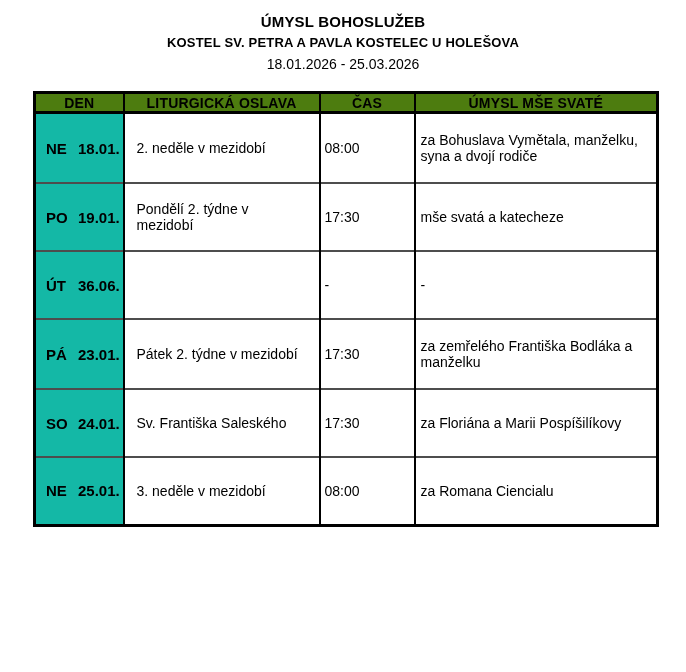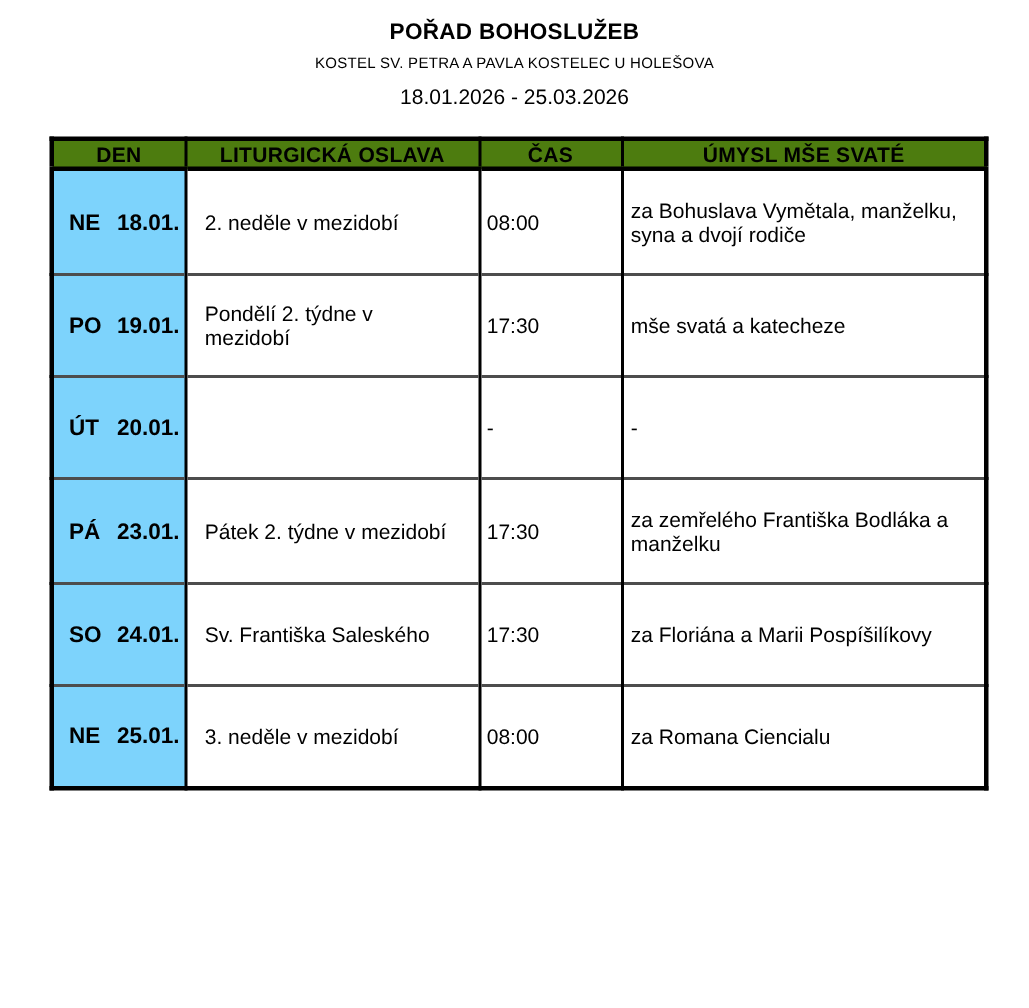--- a/index.html
+++ b/index.html
@@ -21,22 +21,22 @@
     text-align: center;
     padding-top: 11px;
   }
   .doc-title {
     font-size: 15px;
     font-weight: bold;
     letter-spacing: 0.2px;
     line-height: 21px;
   }
   .doc-subtitle {
-    font-size: 10px;
-    font-weight: normal;
+    font-size: 13px;
+    font-weight: bold;
     letter-spacing: 0.2px;
     line-height: 21px;
   }
   .doc-daterange {
     font-size: 14px;
     font-weight: normal;
     line-height: 20px;
     margin-top: 1px;
   }
   table.schedule {
@@ -67,39 +67,39 @@
     vertical-align: middle;
     font-size: 14px;
     text-align: left;
     border-left: 2px solid #000000;
     border-top: 2px solid #4d4d4d;
     background: #ffffff;
   }
   td:first-child { border-left: none; }
   tr:first-child td { border-top: none; }
   td.day-cell {
-    background: #7dd3fc;
+    background: #14b8a6;
     font-weight: bold;
     font-size: 15px;
     text-align: left;
     padding-left: 10px;
     white-space: nowrap;
   }
   td.day-cell .day { display: inline-block; min-width: 24px; }
   td.day-cell .date { display: inline-block; margin-left: 8px; }
   td.lit-cell { padding: 2px 12px; }
   td.int-cell { padding: 18px 5px; }
   td.time-cell { padding: 6px 4px; }
 </style>
 </head>
 <body>
 
 <div class="page">
   <div class="doc-header">
-    <div class="doc-title">POŘAD BOHOSLUŽEB</div>
+    <div class="doc-title">ÚMYSL BOHOSLUŽEB</div>
     <div class="doc-subtitle">KOSTEL SV. PETRA A PAVLA KOSTELEC U HOLEŠOVA</div>
     <div class="doc-daterange">18.01.2026 - 25.03.2026</div>
   </div>
 
   <table class="schedule">
     <colgroup>
       <col class="c-day">
         <col class="c-lit">
         <col class="c-time">
         <col class="c-int">
@@ -126,21 +126,21 @@
     <td class="day-cell">
       <span class="day">PO</span><span class="date">19.01.</span>
     </td>
     <td class="lit-cell">Pondělí 2. týdne v mezidobí</td>
     <td class="time-cell">17:30</td>
     <td class="int-cell">mše svatá a katecheze</td>
   </tr>
 
   <tr>
     <td class="day-cell">
-      <span class="day">ÚT</span><span class="date">20.01.</span>
+      <span class="day">ÚT</span><span class="date">36.06.</span>
     </td>
     <td class="lit-cell"></td>
     <td class="time-cell">-</td>
     <td class="int-cell">-</td>
   </tr>
 
 
 
   <tr>
     <td class="day-cell">

